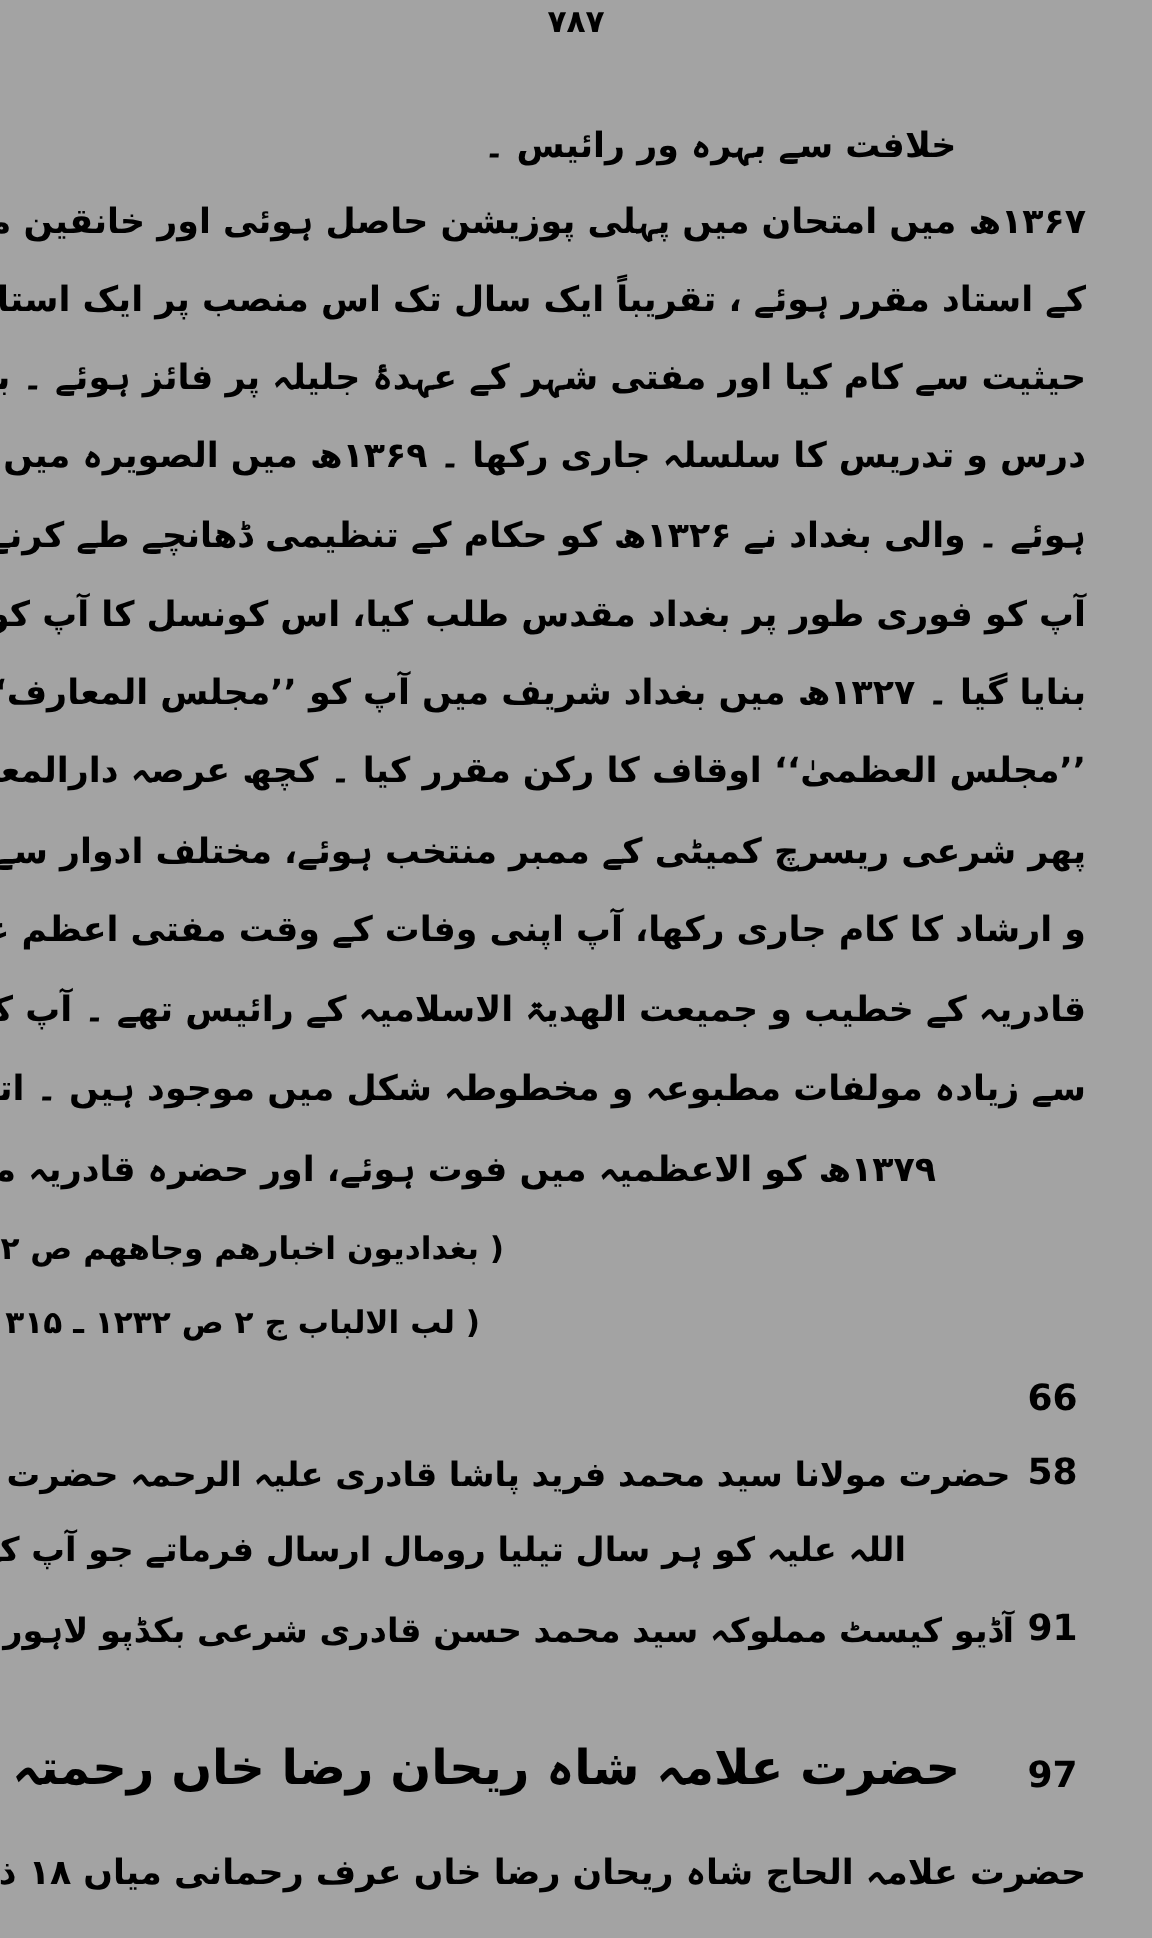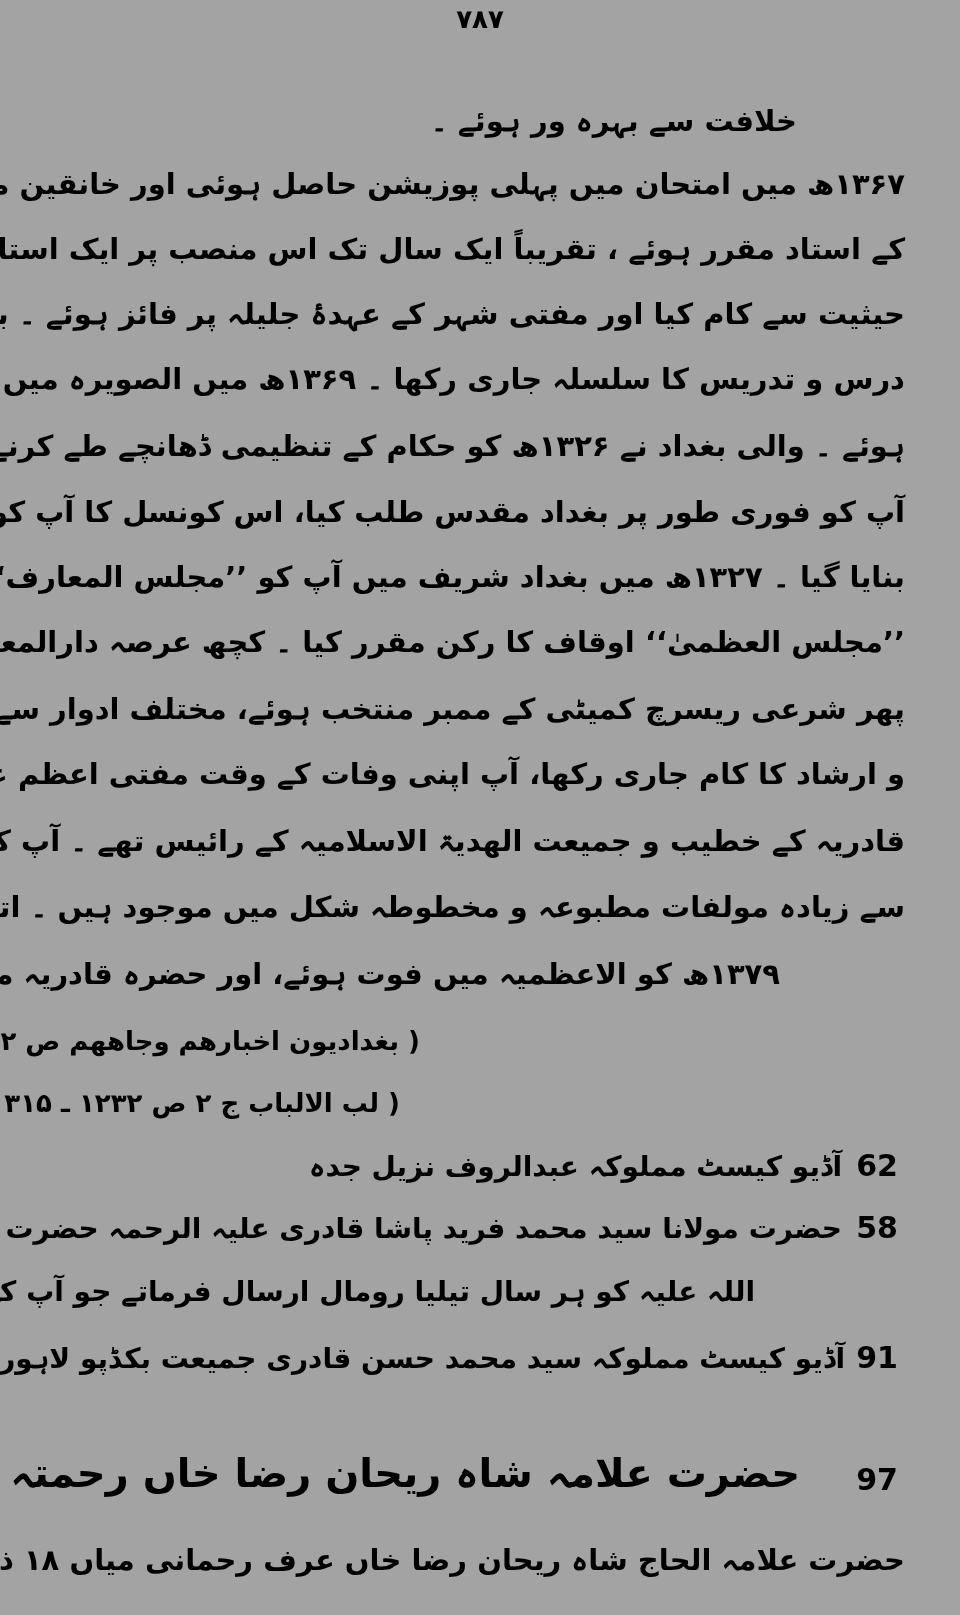--- a/index.html
+++ b/index.html
@@ -38,45 +38,44 @@
   .heading    { font-size: 40px; }
   .final-line { font-size: 29px; }
 </style>
 </head>
 <body>
 
 <div class="page">
 
   <div class="pageno">۷۸۷</div>
 
-  <div class="ln body-line" style="top:92px;  right:163px;">خلافت سے بہرہ ور ہوئے ۔</div>
+  <div class="ln body-line" style="top:92px;  right:163px;">خلافت سے بہرہ ور رائیس ۔</div>
   <div class="ln body-line" style="top:155px; right:55px;">۱۳۶۷ھ میں امتحان میں پہلی پوزیشن حاصل ہوئی اور خانقین میں قانون اسلامی</div>
   <div class="ln body-line" style="top:220px; right:55px;">کے استاد مقرر ہوئے ، تقریباً ایک سال تک اس منصب پر ایک استاد و مرشد کی</div>
   <div class="ln body-line" style="top:285px; right:55px;">حیثیت سے کام کیا اور مفتی شہر کے عہدۂ جلیلہ پر فائز ہوئے ۔ بغداد شریف میں</div>
   <div class="ln body-line" style="top:350px; right:55px;">درس و تدریس کا سلسلہ جاری رکھا ۔ ۱۳۶۹ھ میں الصویرہ میں قضا کے استاد مقرر</div>
   <div class="ln body-line" style="top:417px; right:55px;">ہوئے ۔ والی بغداد نے ۱۳۲۶ھ کو حکام کے تنظیمی ڈھانچے طے کرنے کے لئے</div>
   <div class="ln body-line" style="top:483px; right:55px;">آپ کو فوری طور پر بغداد مقدس طلب کیا، اس کونسل کا آپ کو با اصرار منتظم اعلیٰ</div>
   <div class="ln body-line" style="top:548px; right:55px;">بنایا گیا ۔ ۱۳۲۷ھ میں بغداد شریف میں آپ کو ’’مجلس المعارف‘‘ کا رکن، اور</div>
   <div class="ln body-line" style="top:613px; right:55px;">’’مجلس العظمیٰ‘‘ اوقاف کا رکن مقرر کیا ۔ کچھ عرصہ دارالمعلمین میں مدرس رہے،</div>
   <div class="ln body-line" style="top:680px; right:55px;">پھر شرعی ریسرچ کمیٹی کے ممبر منتخب ہوئے، مختلف ادوار سے گزرے، ہمیشہ دعوت</div>
   <div class="ln body-line" style="top:745px; right:55px;">و ارشاد کا کام جاری رکھا، آپ اپنی وفات کے وقت مفتی اعظم عراق، اور حضرہ</div>
   <div class="ln body-line" style="top:812px; right:55px;">قادریہ کے خطیب و جمیعت الھدیۃ الاسلامیہ کے رائیس تھے ۔ آپ کی چالیس</div>
   <div class="ln body-line" style="top:878px; right:55px;">سے زیادہ مولفات مطبوعہ و مخطوطہ شکل میں موجود ہیں ۔ اتوار کی صبح ۲۷ مختتمہ</div>
   <div class="ln body-line" style="top:945px; right:180px;">۱۳۷۹ھ کو الاعظمیہ میں فوت ہوئے، اور حضرہ قادریہ میں دفن ہوئے ۔</div>
 
   <div class="ln ref-line" style="top:1015px; right:540px;">( بغدادیون اخبارھم وجاھھم ص ۱۷۲ )</div>
   <div class="ln ref-line" style="top:1077px; right:560px;">( لب الالباب ج ۲ ص ۱۲۳۲ ـ ۳۱۵ )</div>
 
-  <div class="ln item-num" style="top:1148px; right:62px;">62</div>
-  <div class="ln item-text" style="top:1150px; right:118px;">آڈیو کیسٹ مملوکہ عبدالروف نزیل جدہ</div>
+  <div class="ln item-num" style="top:1148px; right:62px;">66</div>
 
   <div class="ln item-num" style="top:1210px; right:62px;">58</div>
   <div class="ln item-text" style="top:1212px; right:118px;">حضرت مولانا سید محمد فرید پاشا قادری علیہ الرحمہ حضرت سیدی قطب مدینہ رحمتہ</div>
   <div class="ln item-text" style="top:1275px; right:205px;">اللہ علیہ کو ہر سال تیلیا رومال ارسال فرماتے جو آپ کے زیر استعمال رہے ۔</div>
 
   <div class="ln item-num" style="top:1340px; right:62px;">91</div>
-  <div class="ln item-text" style="top:1342px; right:115px;">آڈیو کیسٹ مملوکہ سید محمد حسن قادری جمیعت بکڈپو لاہور</div>
+  <div class="ln item-text" style="top:1342px; right:115px;">آڈیو کیسٹ مملوکہ سید محمد حسن قادری شرعی بکڈپو لاہور</div>
 
   <div class="ln item-num" style="top:1462px; right:62px;">97</div>
   <div class="ln heading" style="top:1450px; right:160px;">حضرت علامہ شاہ ریحان رضا خاں رحمتہ اللہ علیہ</div>
   <div class="ln final-line" style="top:1543px; right:55px;">حضرت علامہ الحاج شاہ ریحان رضا خاں عرف رحمانی میاں ۱۸ ذیقعدہ ۱۳۵۲ھ</div>
 
 </div>
 
 </body></html>

